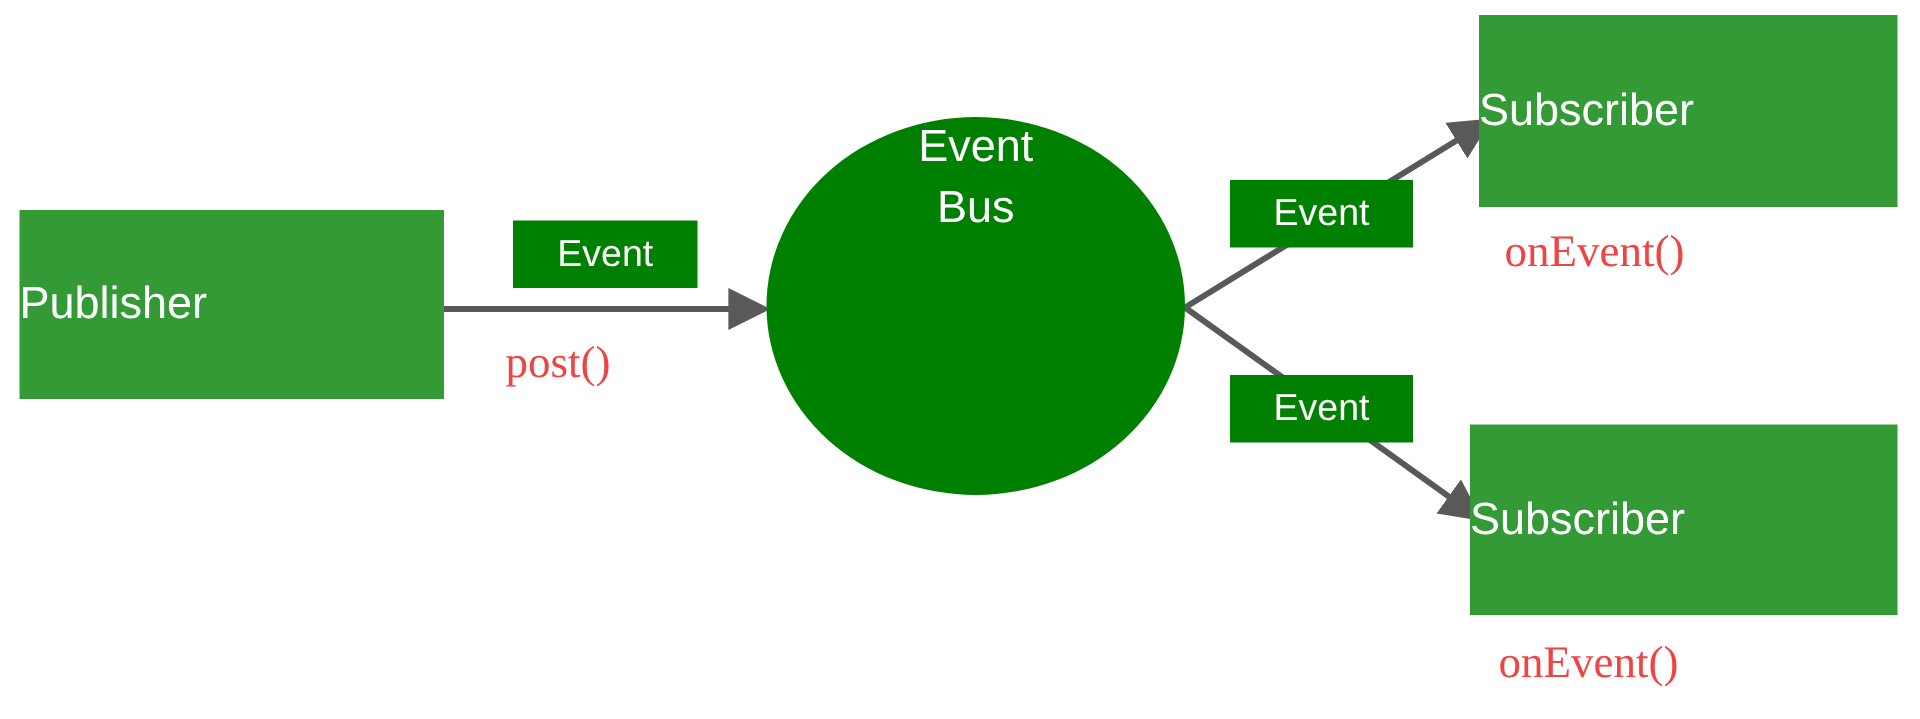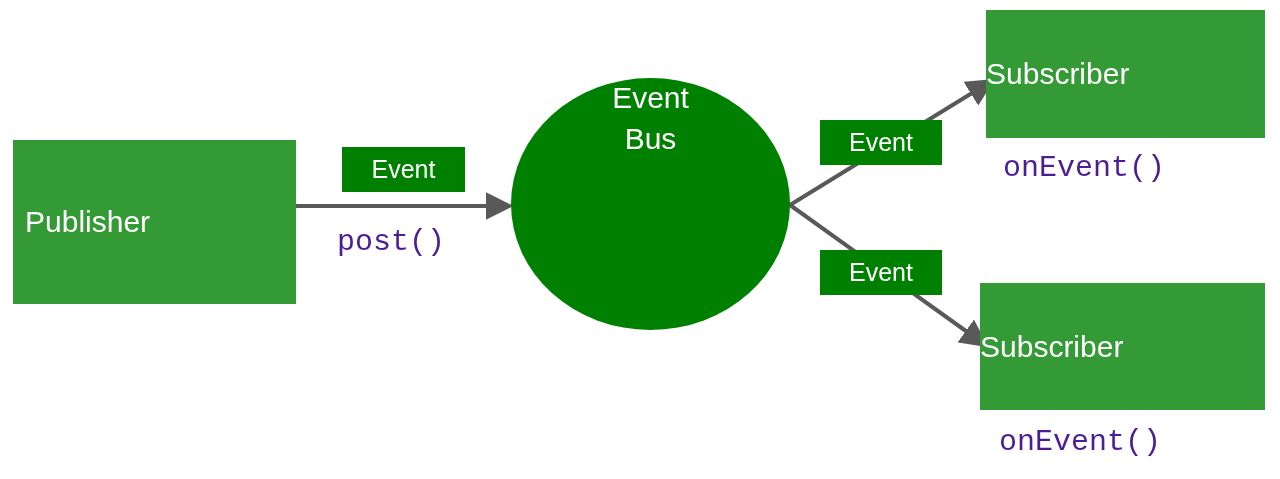--- a/index.html
+++ b/index.html
@@ -25,24 +25,23 @@
     color: #ffffff;
     font-family: "Liberation Sans", sans-serif;
     font-weight: 400;
     box-sizing: border-box;
     z-index: 3;
   }
   .box-publisher {
     left: 13px;
     top: 140px;
     width: 283px;
-    height: 164px;
+    height: 126px;
     background: #349a35;
     font-size: 30px;
-    padding-left: 12px;
   }
   .box-subscriber-top {
     left: 986px;
     top: 10px;
     width: 279px;
     height: 128px;
     background: #349a35;
     font-size: 30px;
   }
   .box-subscriber-bottom {
@@ -92,22 +91,22 @@
     height: 45px;
   }
   .chip-bottom {
     left: 820px;
     top: 250px;
     width: 122px;
     height: 45px;
   }
   .caption {
     position: absolute;
-    color: #4c1d95;
-    font-family: Liberation Mono, monospace;
+    color: #ef4444;
+    font-family: Liberation Serif, serif;
     font-size: 30px;
     white-space: nowrap;
     z-index: 3;
   }
   .caption-post {
     left: 337px;
     top: 225px;
   }
   .caption-onevent-top {
     left: 1003px;

